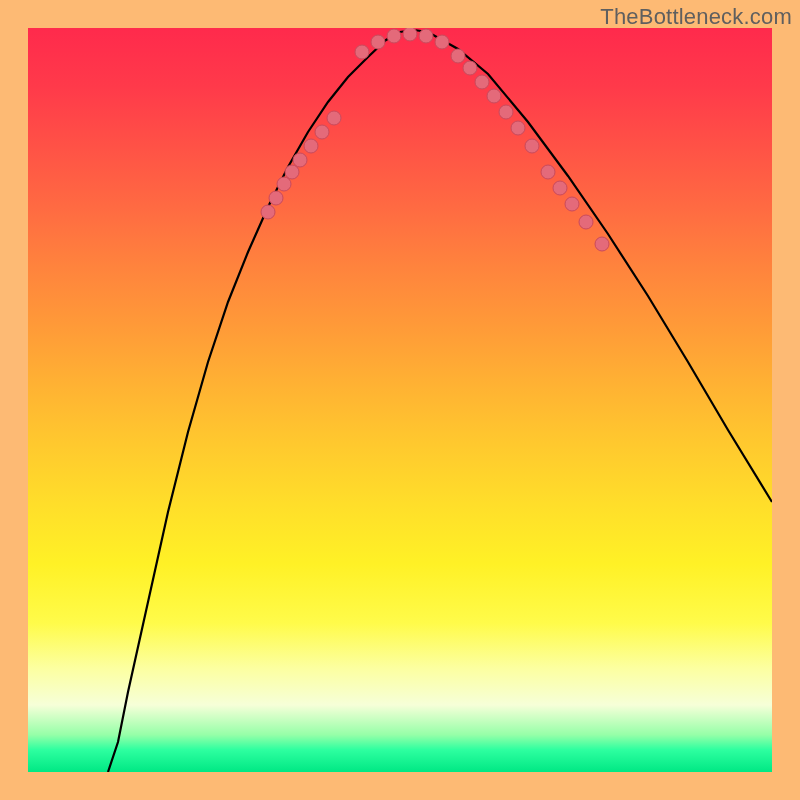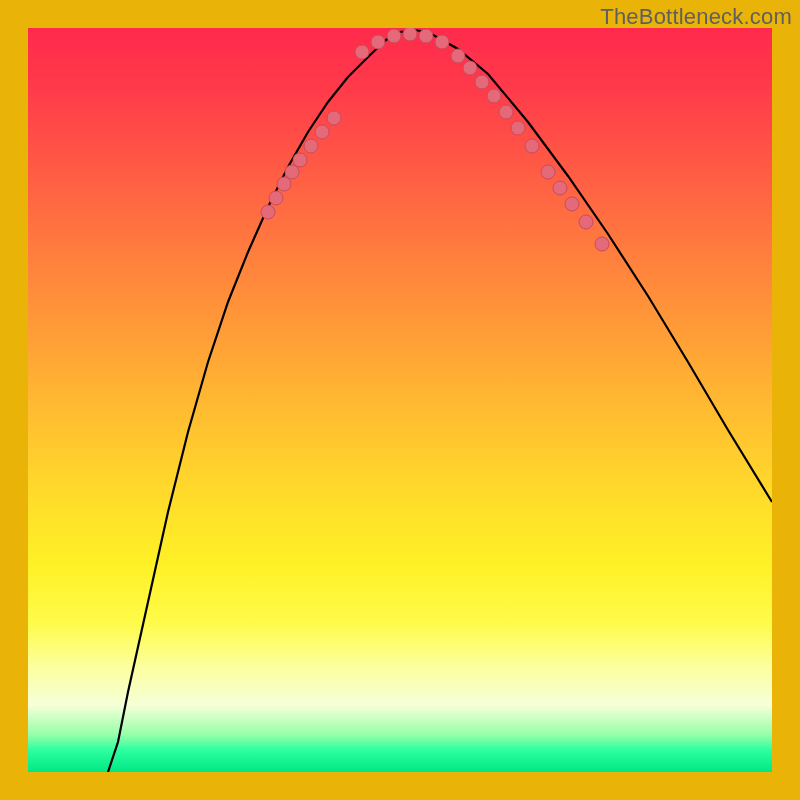--- a/index.html
+++ b/index.html
@@ -9,21 +9,21 @@
     height: 800px;
     overflow: hidden;
     background: #000;
     font-family: Arial, Helvetica, sans-serif;
   }
   .frame {
     position: absolute;
     top: 0; left: 0;
     width: 800px;
     height: 800px;
-    background: #eab308;
+    background: #fdba74;
   }
   .plot-area {
     position: absolute;
     top: 28px;
     left: 28px;
     width: 744px;
     height: 744px;
     background: linear-gradient(
       to bottom,
       #ff2a4c 0%,

